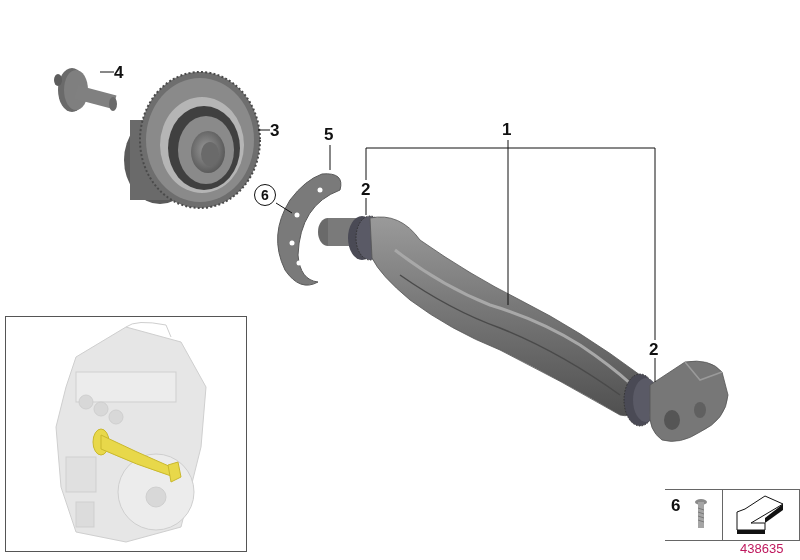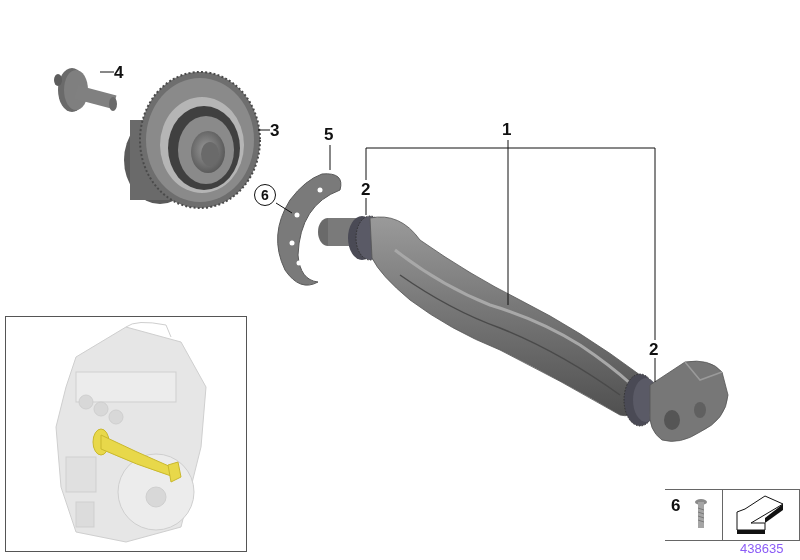--- a/index.html
+++ b/index.html
@@ -6,21 +6,21 @@
   body { width:800px; height:560px; position:relative; overflow:hidden; font-family:"Liberation Sans", sans-serif; }
   .canvas { position:absolute; left:0; top:0; width:800px; height:560px; }
   .callout { position:absolute; font-weight:bold; font-size:17px; color:#111; line-height:1; }
   .callout-circle { position:absolute; width:20px; height:20px; border:1.5px solid #111; border-radius:50%; text-align:center; font-weight:bold; font-size:14px; line-height:20px; color:#111; background:#fff; }
   .inset { position:absolute; left:5px; top:316px; width:240px; height:234px; border:1px solid #555; background:#fff; }
   .legend { position:absolute; left:665px; top:489px; width:135px; height:50px; border-top:1px solid #666; border-bottom:1px solid #666; }
   .legend-cell { position:absolute; top:0; height:50px; }
   .legend-num { position:absolute; left:6px; top:6px; font-weight:bold; font-size:17px; color:#111; }
   .legend-divider { position:absolute; left:57px; top:0; width:1px; height:50px; background:#666; }
   .legend-divider2 { position:absolute; left:134px; top:0; width:1px; height:50px; background:#666; }
-  .diagram-id { position:absolute; left:740px; top:541px; font-size:13px; color:#8b5cf6; }
+  .diagram-id { position:absolute; left:740px; top:541px; font-size:13px; color:#be185d; }
 </style>
 </head>
 <body>
 
 <div class="canvas">
   <svg width="800" height="560" viewBox="0 0 800 560" style="position:absolute;left:0;top:0;">
     <defs>
       <linearGradient id="shaftGrad" x1="0" y1="0" x2="0" y2="1">
         <stop offset="0" stop-color="#9a9a9a"></stop>
         <stop offset="0.45" stop-color="#787878"></stop>

